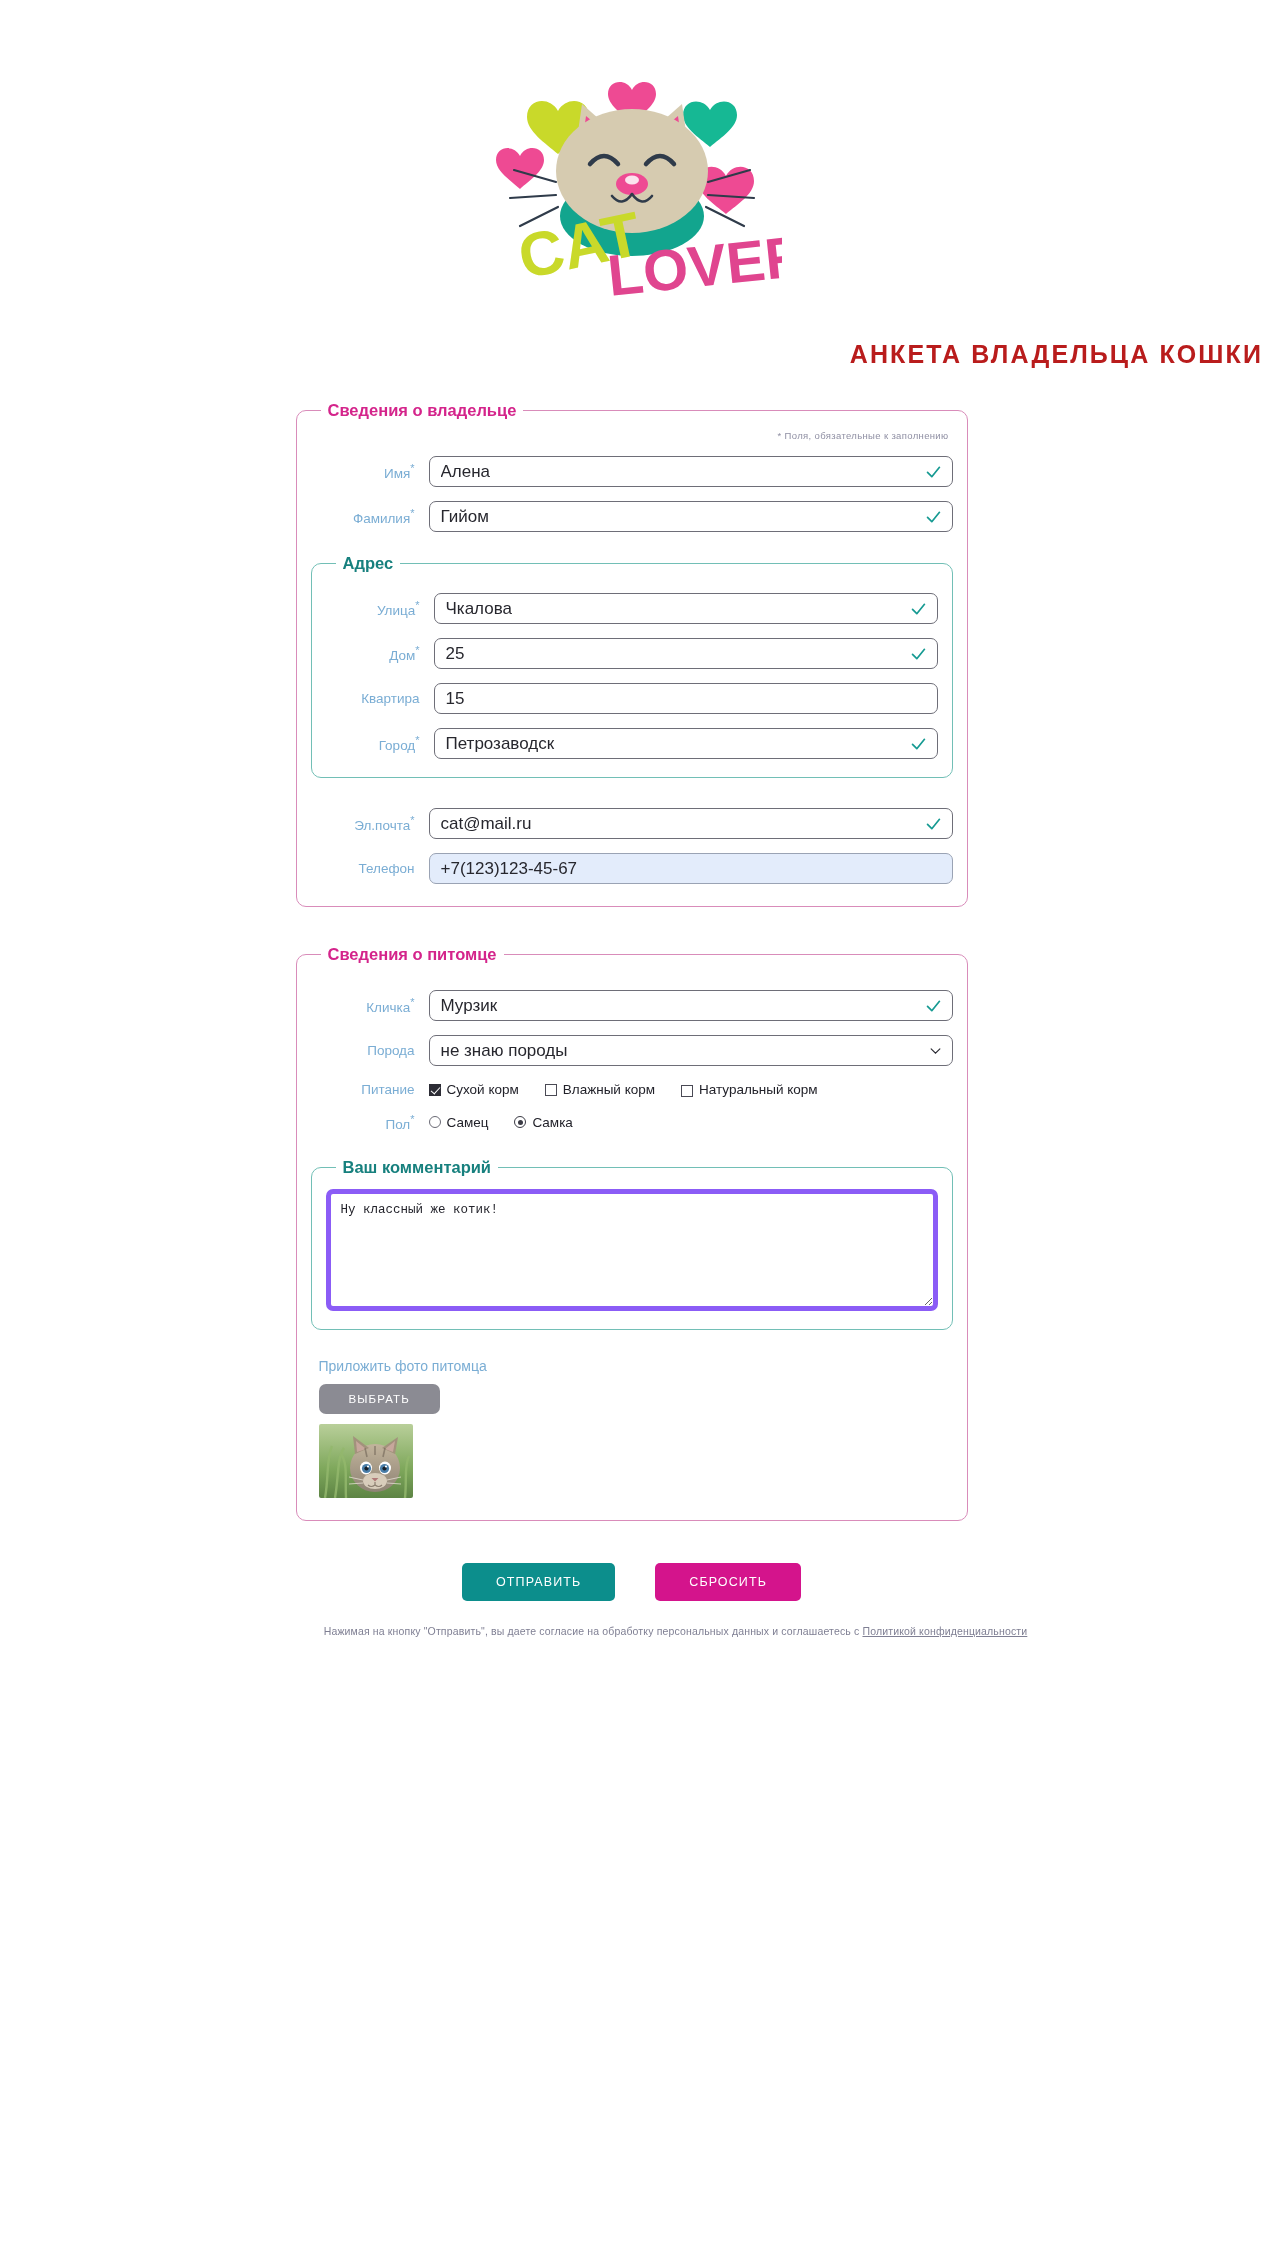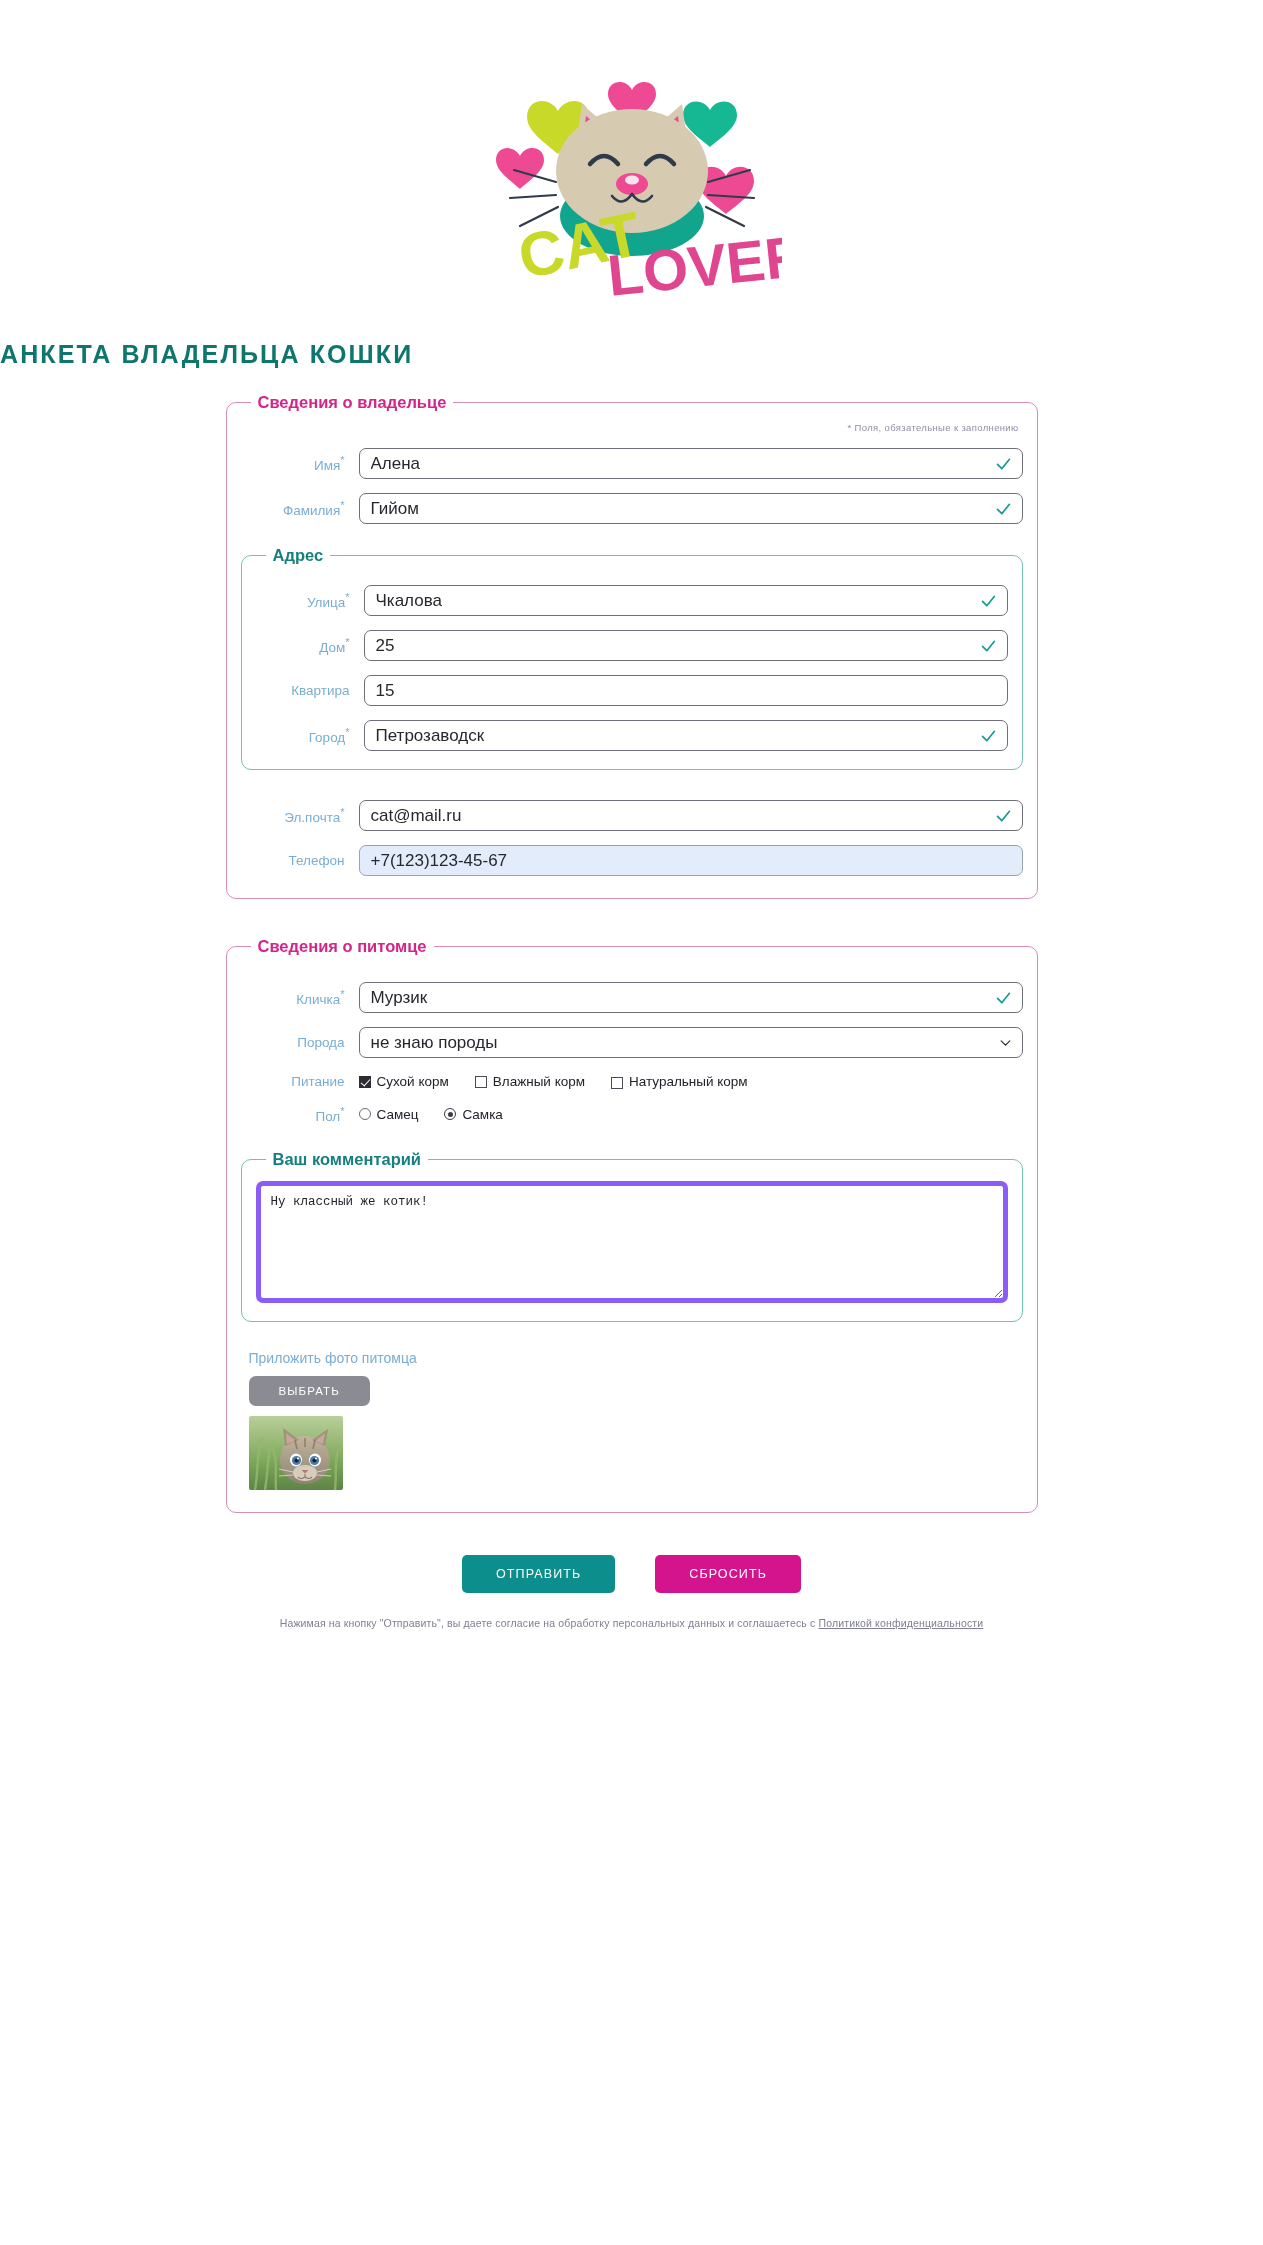--- a/index.html
+++ b/index.html
@@ -16,33 +16,33 @@
   .logo-wrap {
     width: 100%;
     display: flex;
     justify-content: center;
     align-items: flex-start;
   }
   .logo-svg { display: block; }
 
   
   .page-title {
-    text-align: left;
-    color: #0f766e;
+    text-align: right;
+    color: #b91c1c;
     font-size: 25px;
     letter-spacing: 2.1px;
     font-weight: bold;
     margin: 26px 0 0 0;
     font-family: "Liberation Sans", sans-serif;
   }
 
   
   .form-shell {
-    width: 812px;
-    margin: 24px auto 0 auto;
+    width: 672px;
+    margin: 32px auto 0 auto;
   }
 
   fieldset {
     border-radius: 10px;
     margin: 0;
     padding: 0;
   }
   legend {
     padding: 0 7px;
     font-size: 16.5px;

